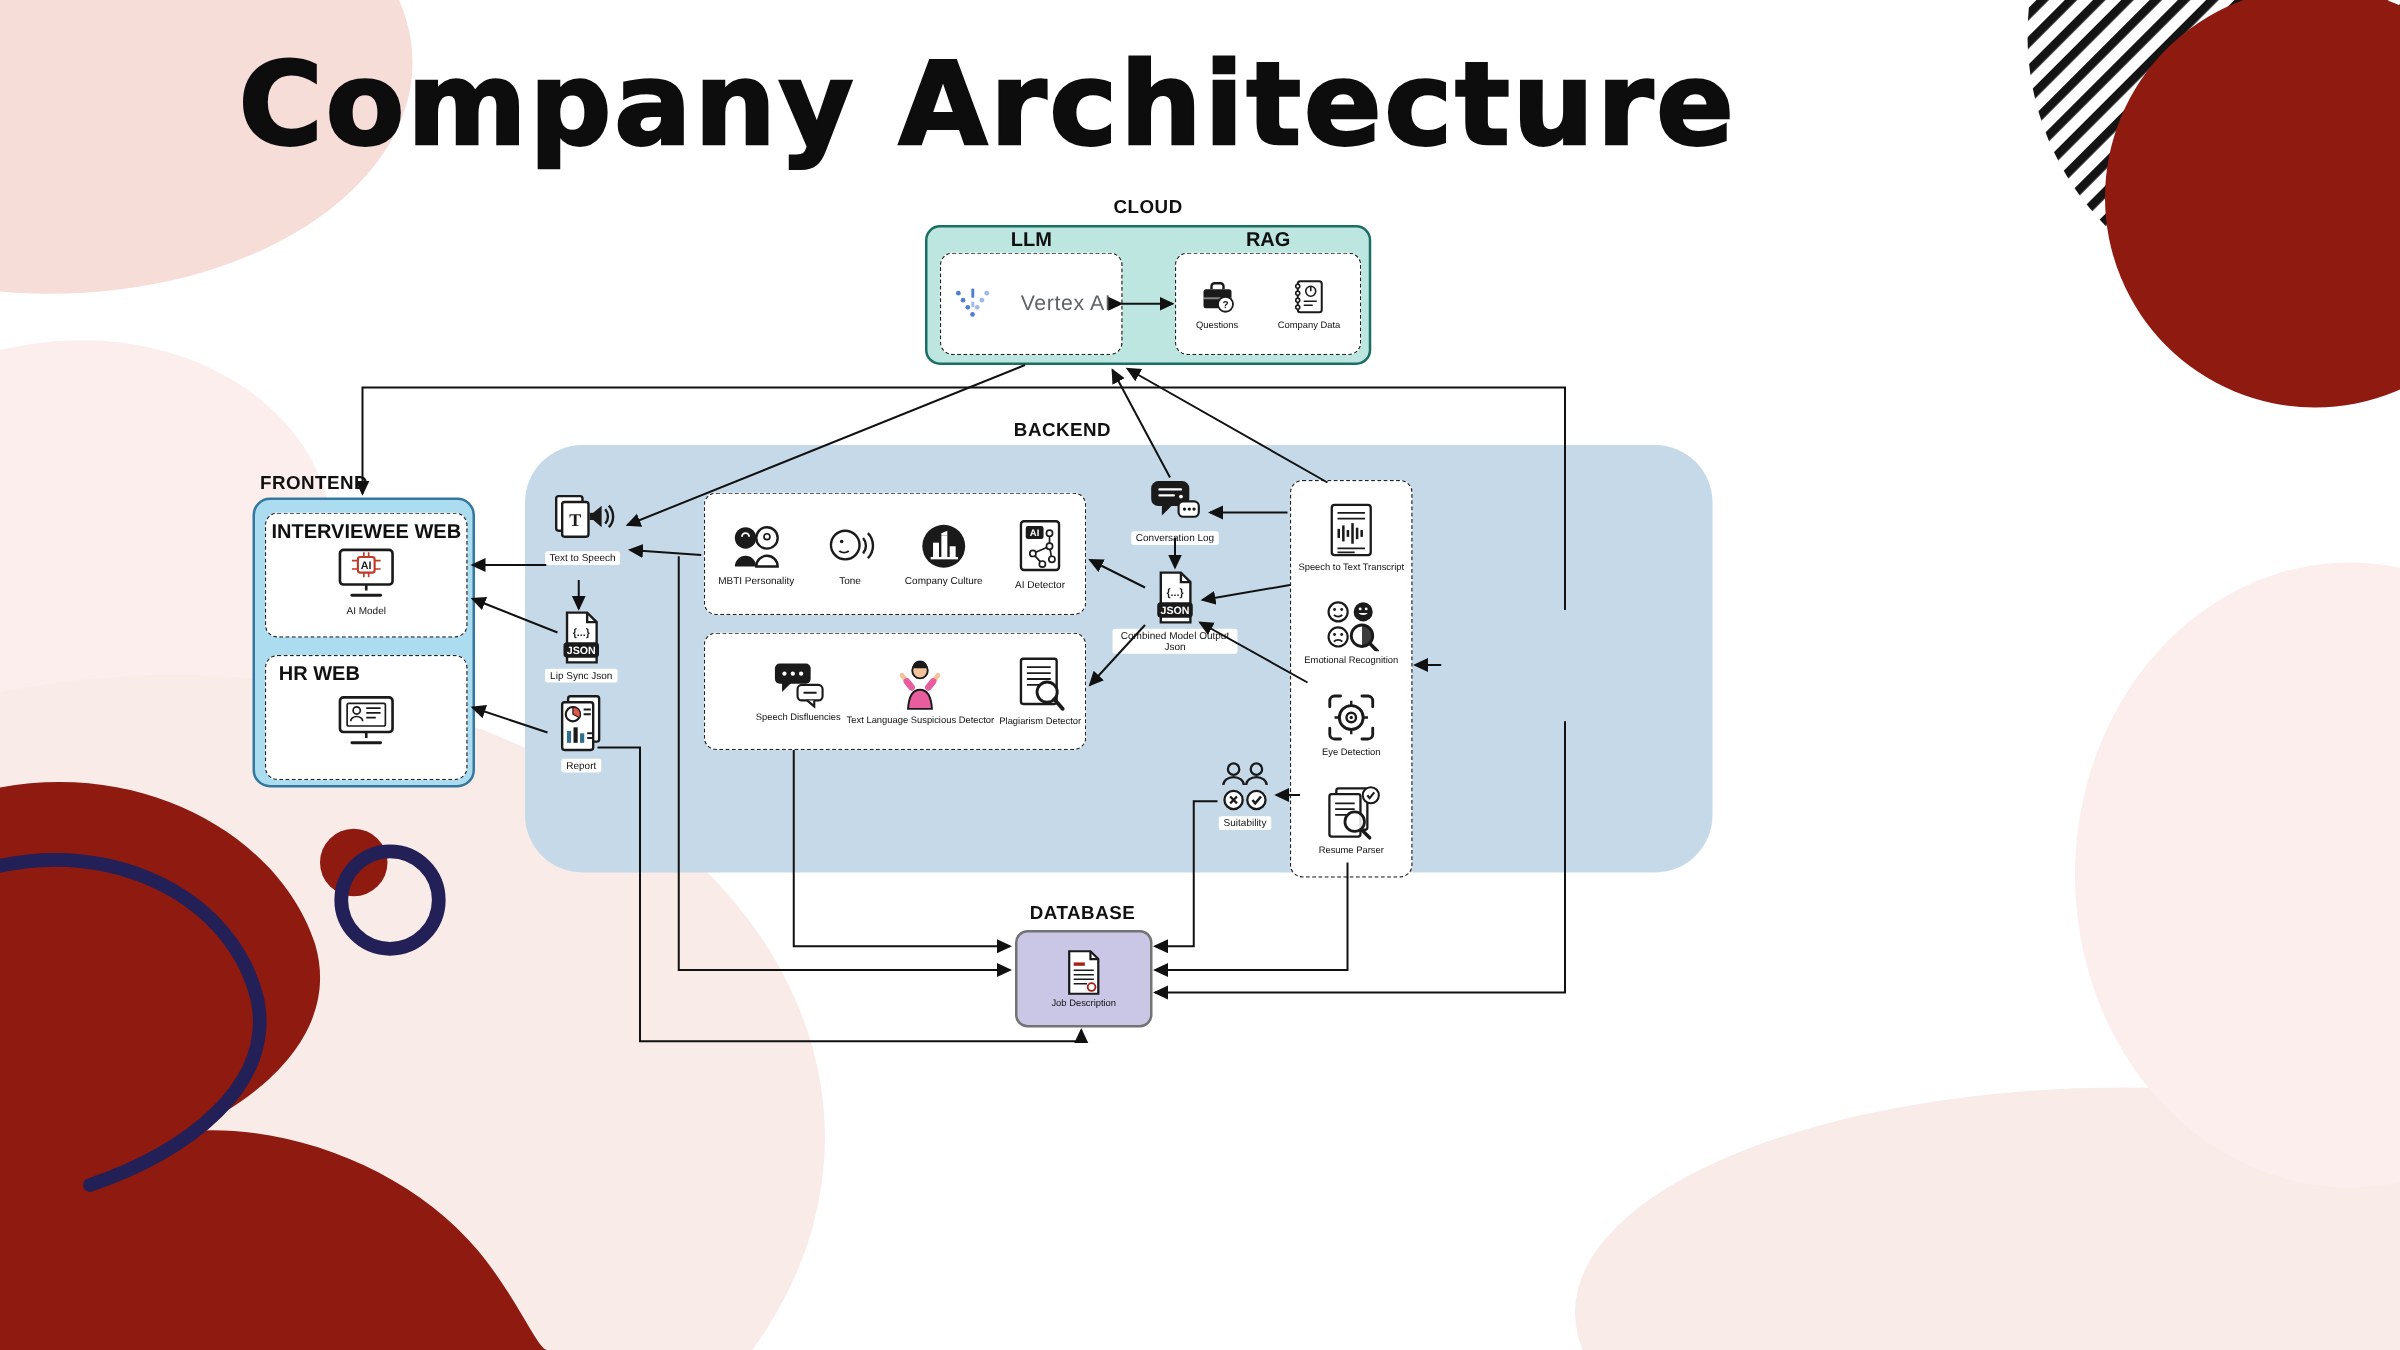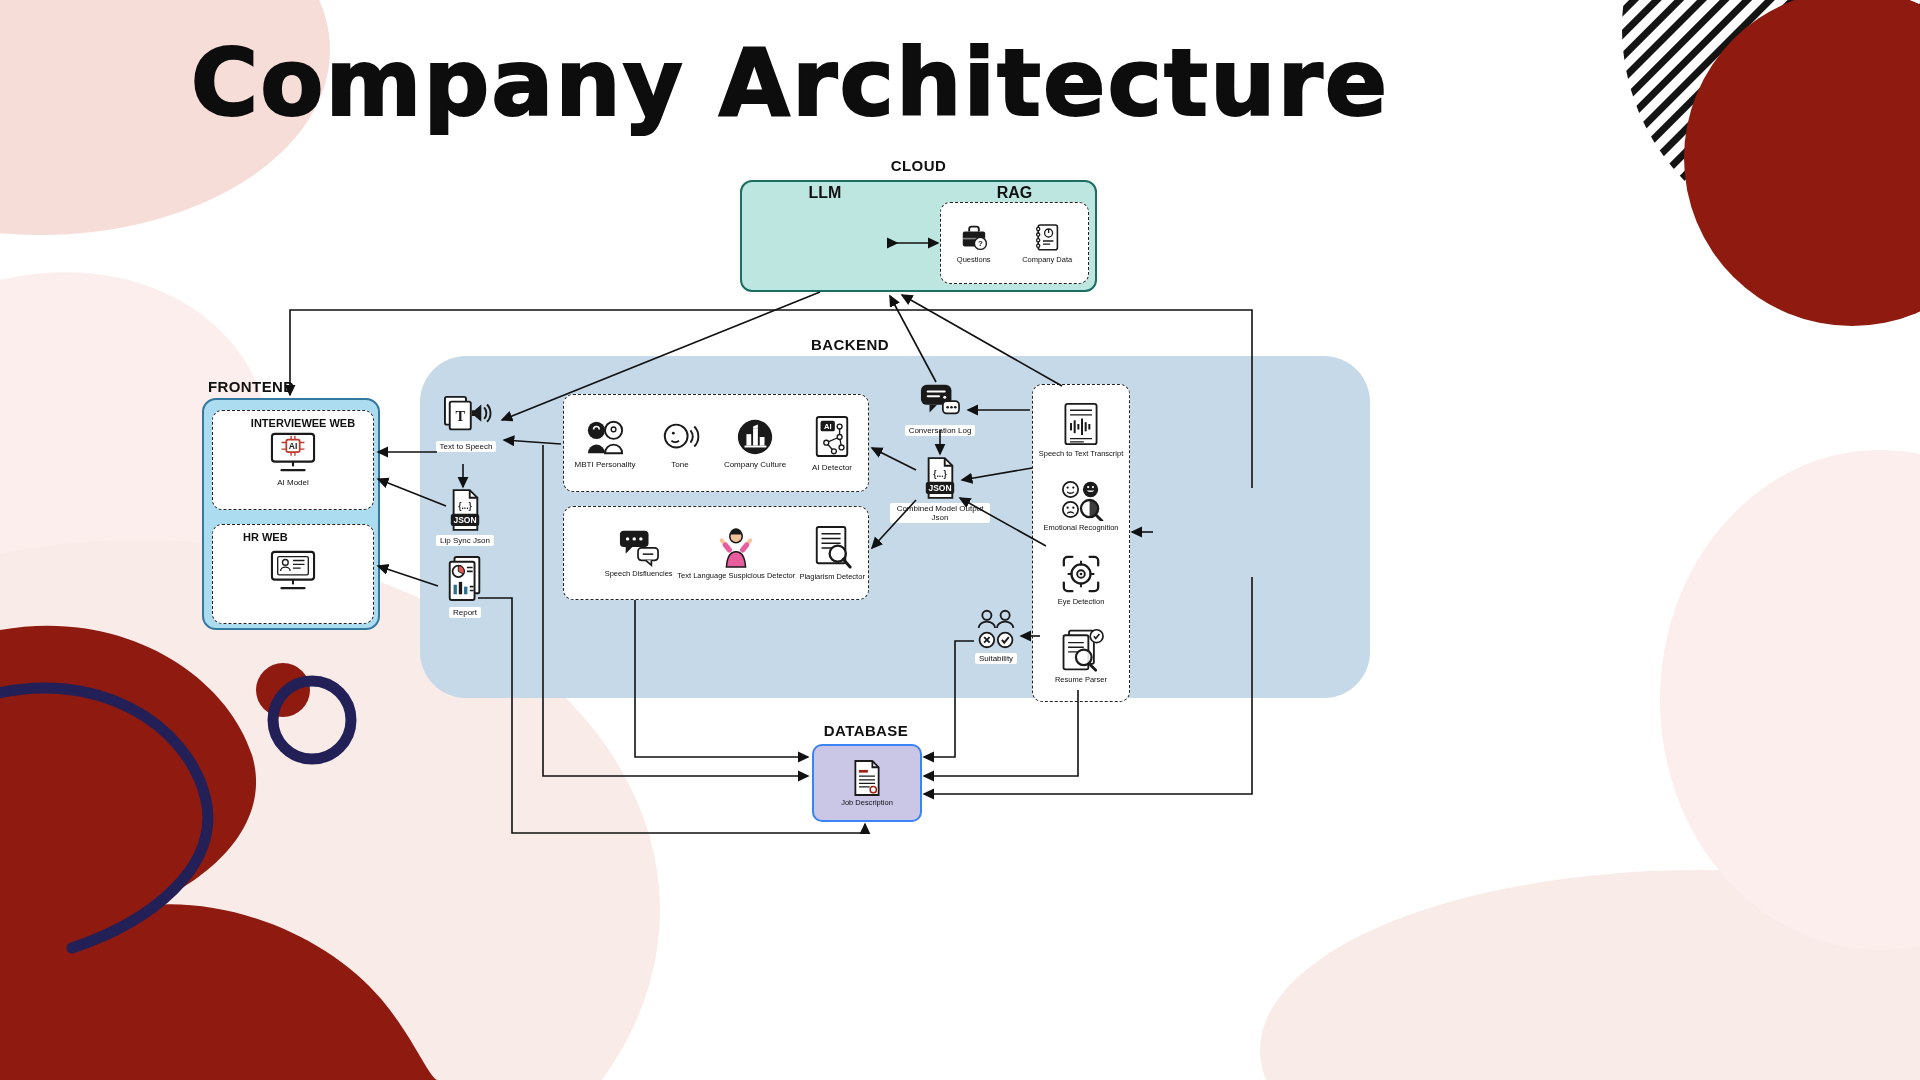--- a/index.html
+++ b/index.html
@@ -7,34 +7,34 @@
           font-family:"Liberation Sans",sans-serif;color:#111;}
   .abs{position:absolute;}
   svg.layer{position:absolute;left:0;top:0;pointer-events:none;}
   .title{font-family:"DejaVu Sans",sans-serif;font-weight:900;font-size:92px;letter-spacing:2px;
          color:#0d0d0d;text-align:center;-webkit-text-stroke:2px #0d0d0d;}
   .section-label{font-weight:bold;font-size:15px;letter-spacing:.4px;color:#111;text-align:center;}
   .box{position:absolute;box-sizing:border-box;}
   .cloud-box{background:#bde6e1;border:2px solid #1b6e62;border-radius:12px;}
   .frontend-box{background:#abdcf0;border:2px solid #34789f;border-radius:14px;}
   .backend-box{background:#c6d9e8;border-radius:46px;}
-  .db-box{background:#c9c6e6;border:2px solid #3b82f6;border-radius:10px;display:flex;flex-direction:column;align-items:center;justify-content:center;gap:2px;}
+  .db-box{background:#c9c6e6;border:2px solid #737373;border-radius:10px;display:flex;flex-direction:column;align-items:center;justify-content:center;gap:2px;}
   .dashed{background:#fff;border:1.7px dashed #222;border-radius:10px;}
   .node{display:flex;flex-direction:column;align-items:center;gap:3px;}
   .node-label{font-size:8px;line-height:1.15;text-align:center;color:#111;}
   .node-label.tiny{font-size:7.5px;white-space:nowrap;}
   .chip{background:#fff;padding:1px 4px;border-radius:2px;}
   .inner-label{font-weight:bold;font-size:16px;text-align:center;}
   .row{display:flex;align-items:center;justify-content:space-around;}
   .col{display:flex;flex-direction:column;align-items:center;justify-content:space-around;margin-top:12px;}
   .vertex-text{font-size:17px;color:#5f6368;letter-spacing:.5px;}
   .fastapi-box{background:#fff;border:1px solid #dcdcdc;border-radius:18px;box-shadow:0 1px 4px rgba(0,0,0,.08);
                display:flex;align-items:center;justify-content:center;gap:9px;}
   .fastapi-text{font-size:30px;font-weight:600;color:#049688;letter-spacing:.5px;}
-  .web-title{font-weight:bold;font-size:11px;text-align:center;margin-top:6px;padding-left:20px;}
+  .web-title{font-weight:bold;font-size:16px;text-align:center;margin-top:6px;}
   .ic{display:block;}
 </style>
 </head>
 <body>
 
 <div class="canvas">
 
   <svg class="layer" width="1920" height="1080">
     <defs>
       <pattern id="stripes" width="16" height="16" patternUnits="userSpaceOnUse" patternTransform="rotate(45)">
@@ -53,20 +53,38 @@
     <path d="M-10,695 C95,668 188,722 206,800 C220,868 150,922 72,948" stroke="#232057" stroke-width="11" fill="none" stroke-linecap="round"></path>
     <circle cx="283" cy="690" r="27" fill="#8e1a10"></circle>
     <circle cx="312" cy="720" r="39" fill="none" stroke="#232057" stroke-width="11"></circle>
   </svg>
 
   <div class="abs title" style="left:190px;top:30px;width:1200px;">Company Architecture</div>
 
   <div class="abs section-label" style="left:740px;top:157px;width:357px;">CLOUD</div>
   <div class="box cloud-box" style="left:740px;top:180px;width:357px;height:112px;">
     <div class="abs inner-label" style="left:10px;top:2px;width:146px;">LLM</div>
+    <div class="box dashed row" style="left:10px;top:20px;width:146px;height:82px;gap:6px;">
+      <svg class="ic" width="34" height="34" viewBox="0 0 36 36">
+        <g fill="#4e7fd4">
+            <circle cx="6" cy="9" r="2"></circle>
+            <circle cx="10" cy="15" r="2"></circle>
+            <circle cx="14" cy="21" r="2"></circle>
+            <circle cx="18" cy="27" r="2"></circle>
+          </g>
+        <g fill="#9db9ee">
+            <circle cx="30" cy="9" r="2"></circle>
+            <circle cx="26" cy="15" r="2"></circle>
+            <circle cx="22" cy="21" r="2"></circle>
+          </g>
+        <rect x="17" y="5" width="2.5" height="8" rx="1" fill="#4e7fd4"></rect>
+        <rect x="17" y="16" width="2.5" height="5" rx="1" fill="#9db9ee"></rect>
+      </svg>
+      <span class="vertex-text">Vertex AI</span>
+    </div>
     <div class="abs inner-label" style="left:198px;top:2px;width:149px;">RAG</div>
     <div class="box dashed row" style="left:198px;top:20px;width:149px;height:82px;">
       <div class="node">
         <svg class="ic" width="32" height="32" viewBox="0 0 40 40">
           <path d="M14,13 v-3 a3,3 0 0 1 3,-3 h6 a3,3 0 0 1 3,3 v3" fill="none" stroke="#1a1a1a" stroke-width="2.4"></path>
           <rect x="6" y="13" width="28" height="19" rx="2.5" fill="#1a1a1a"></rect>
           <rect x="6" y="21" width="28" height="2" fill="#ffffff" opacity=".45"></rect>
           <circle cx="28" cy="28" r="7.5" fill="#fff" stroke="#1a1a1a" stroke-width="1.8"></circle>
           <text x="28" y="31.5" font-size="10" font-weight="bold" text-anchor="middle" fill="#1a1a1a">?</text>
         </svg>

